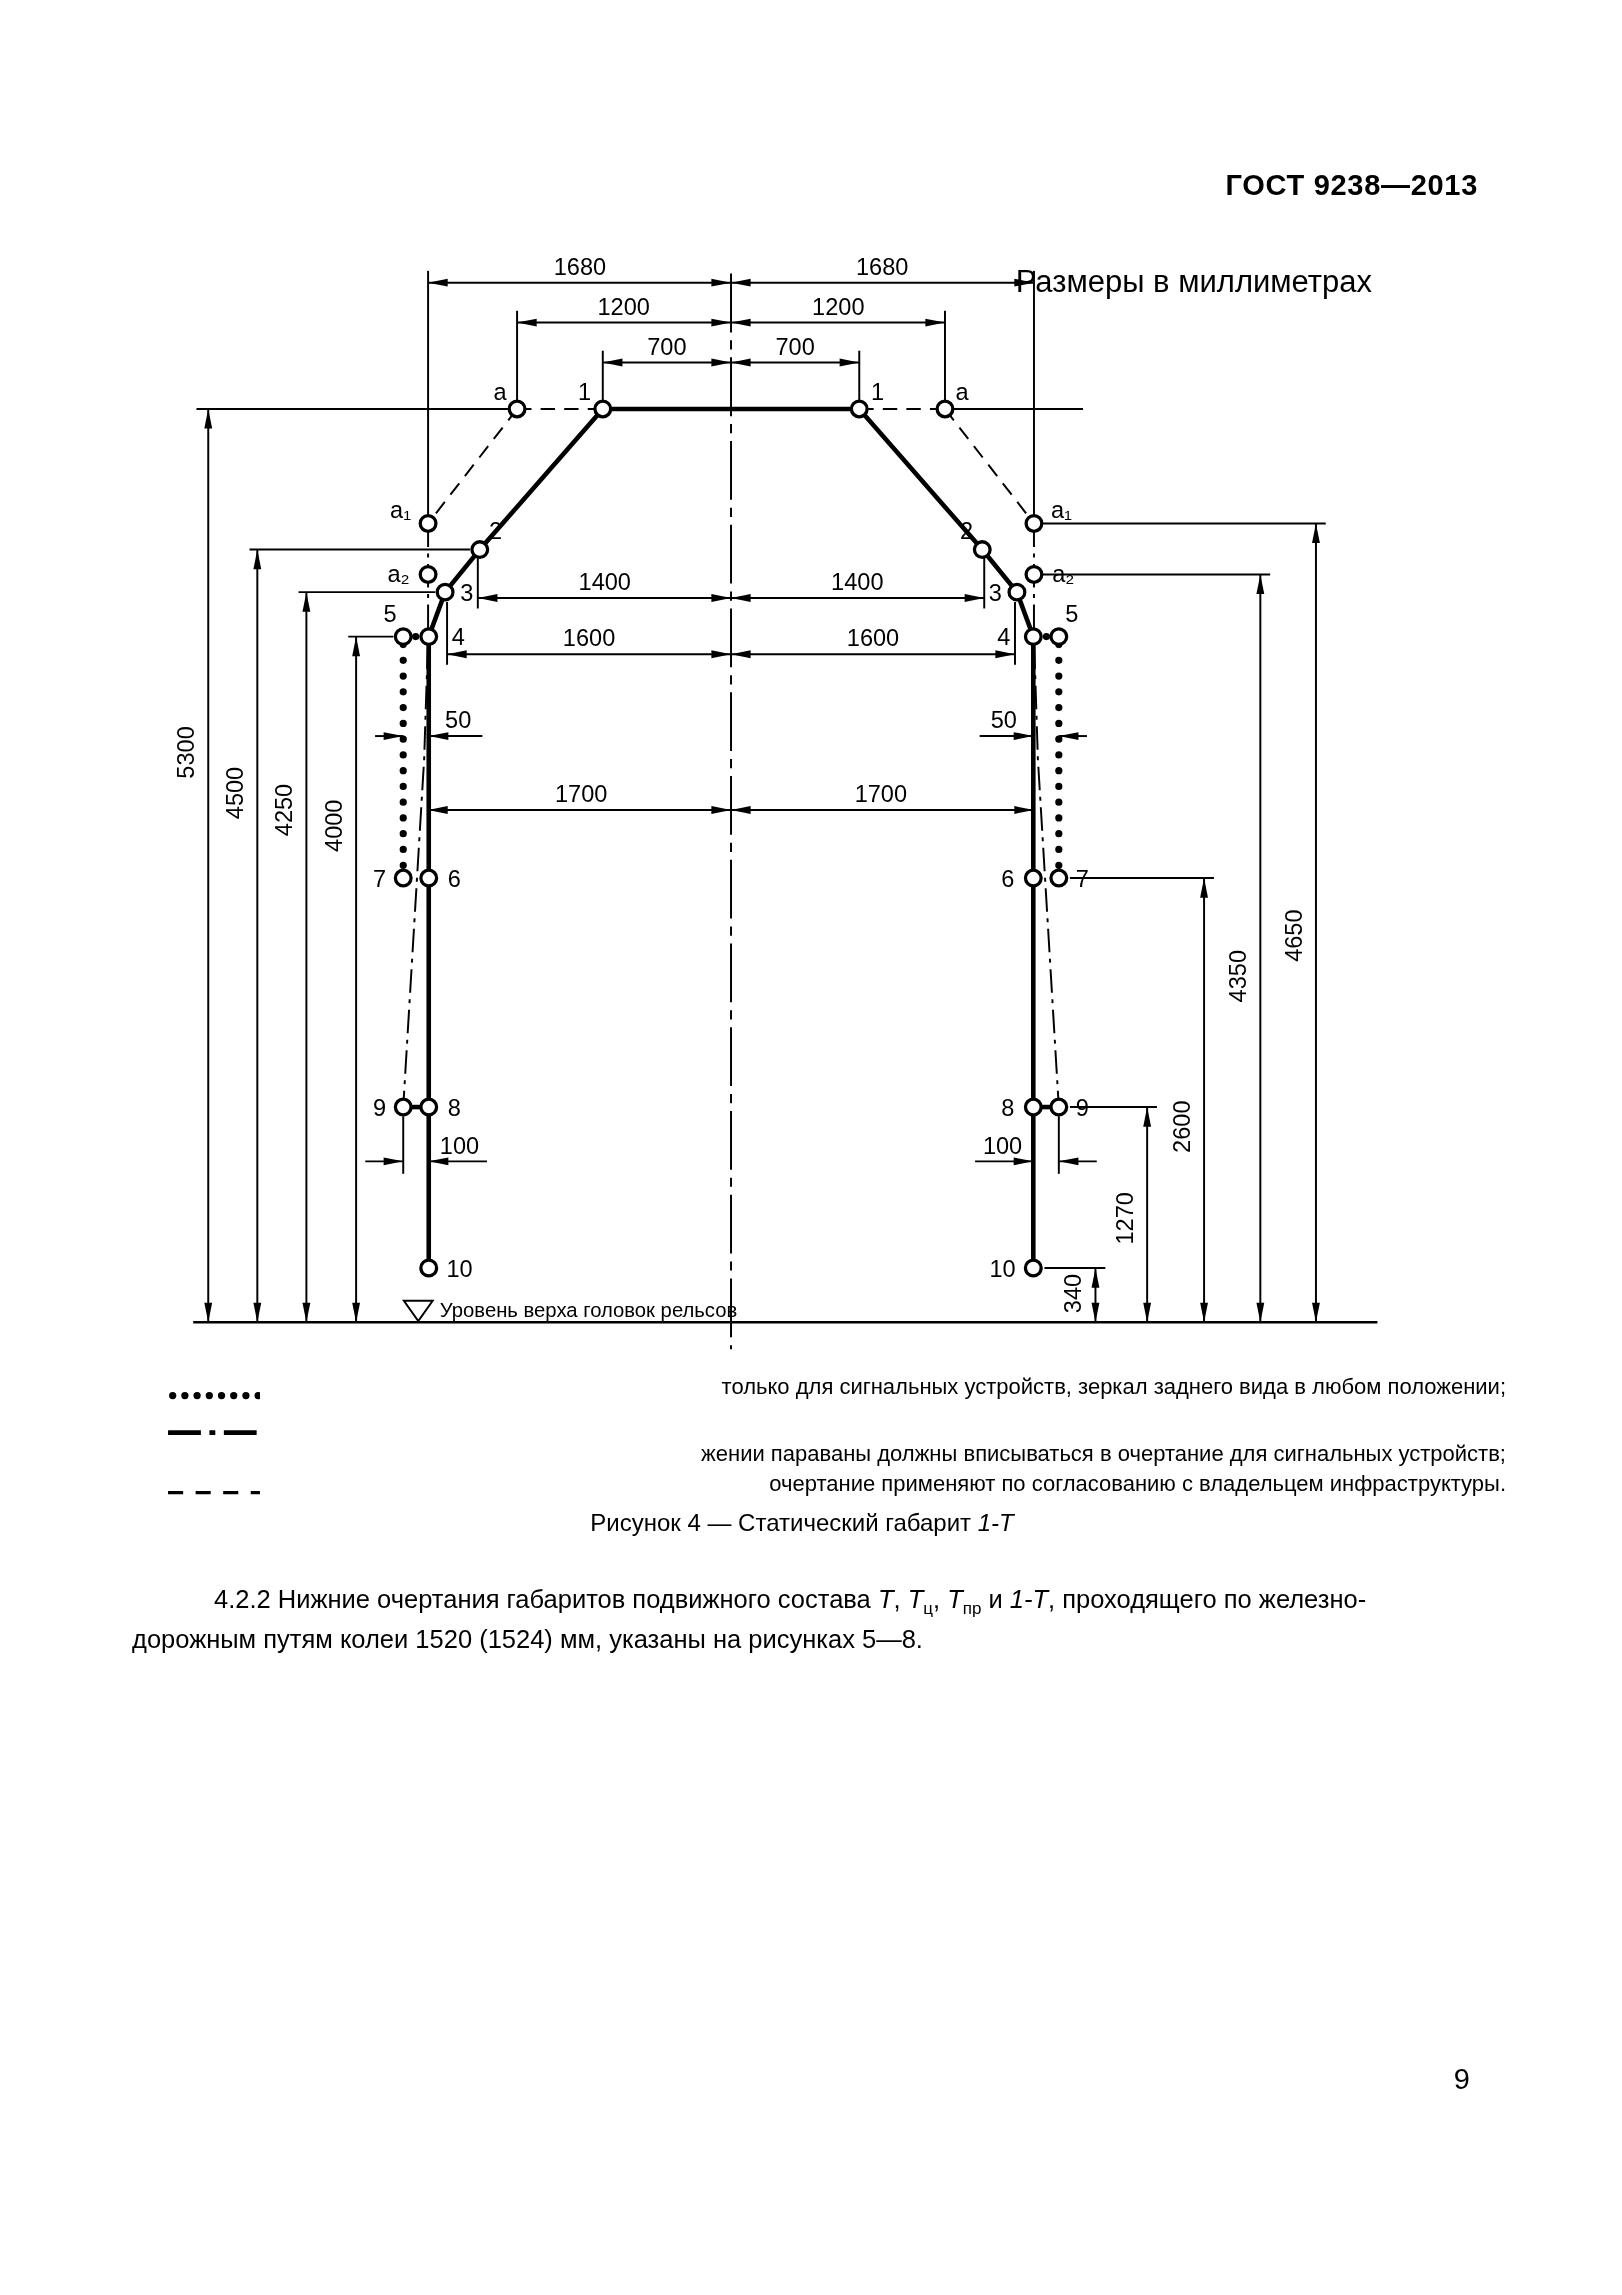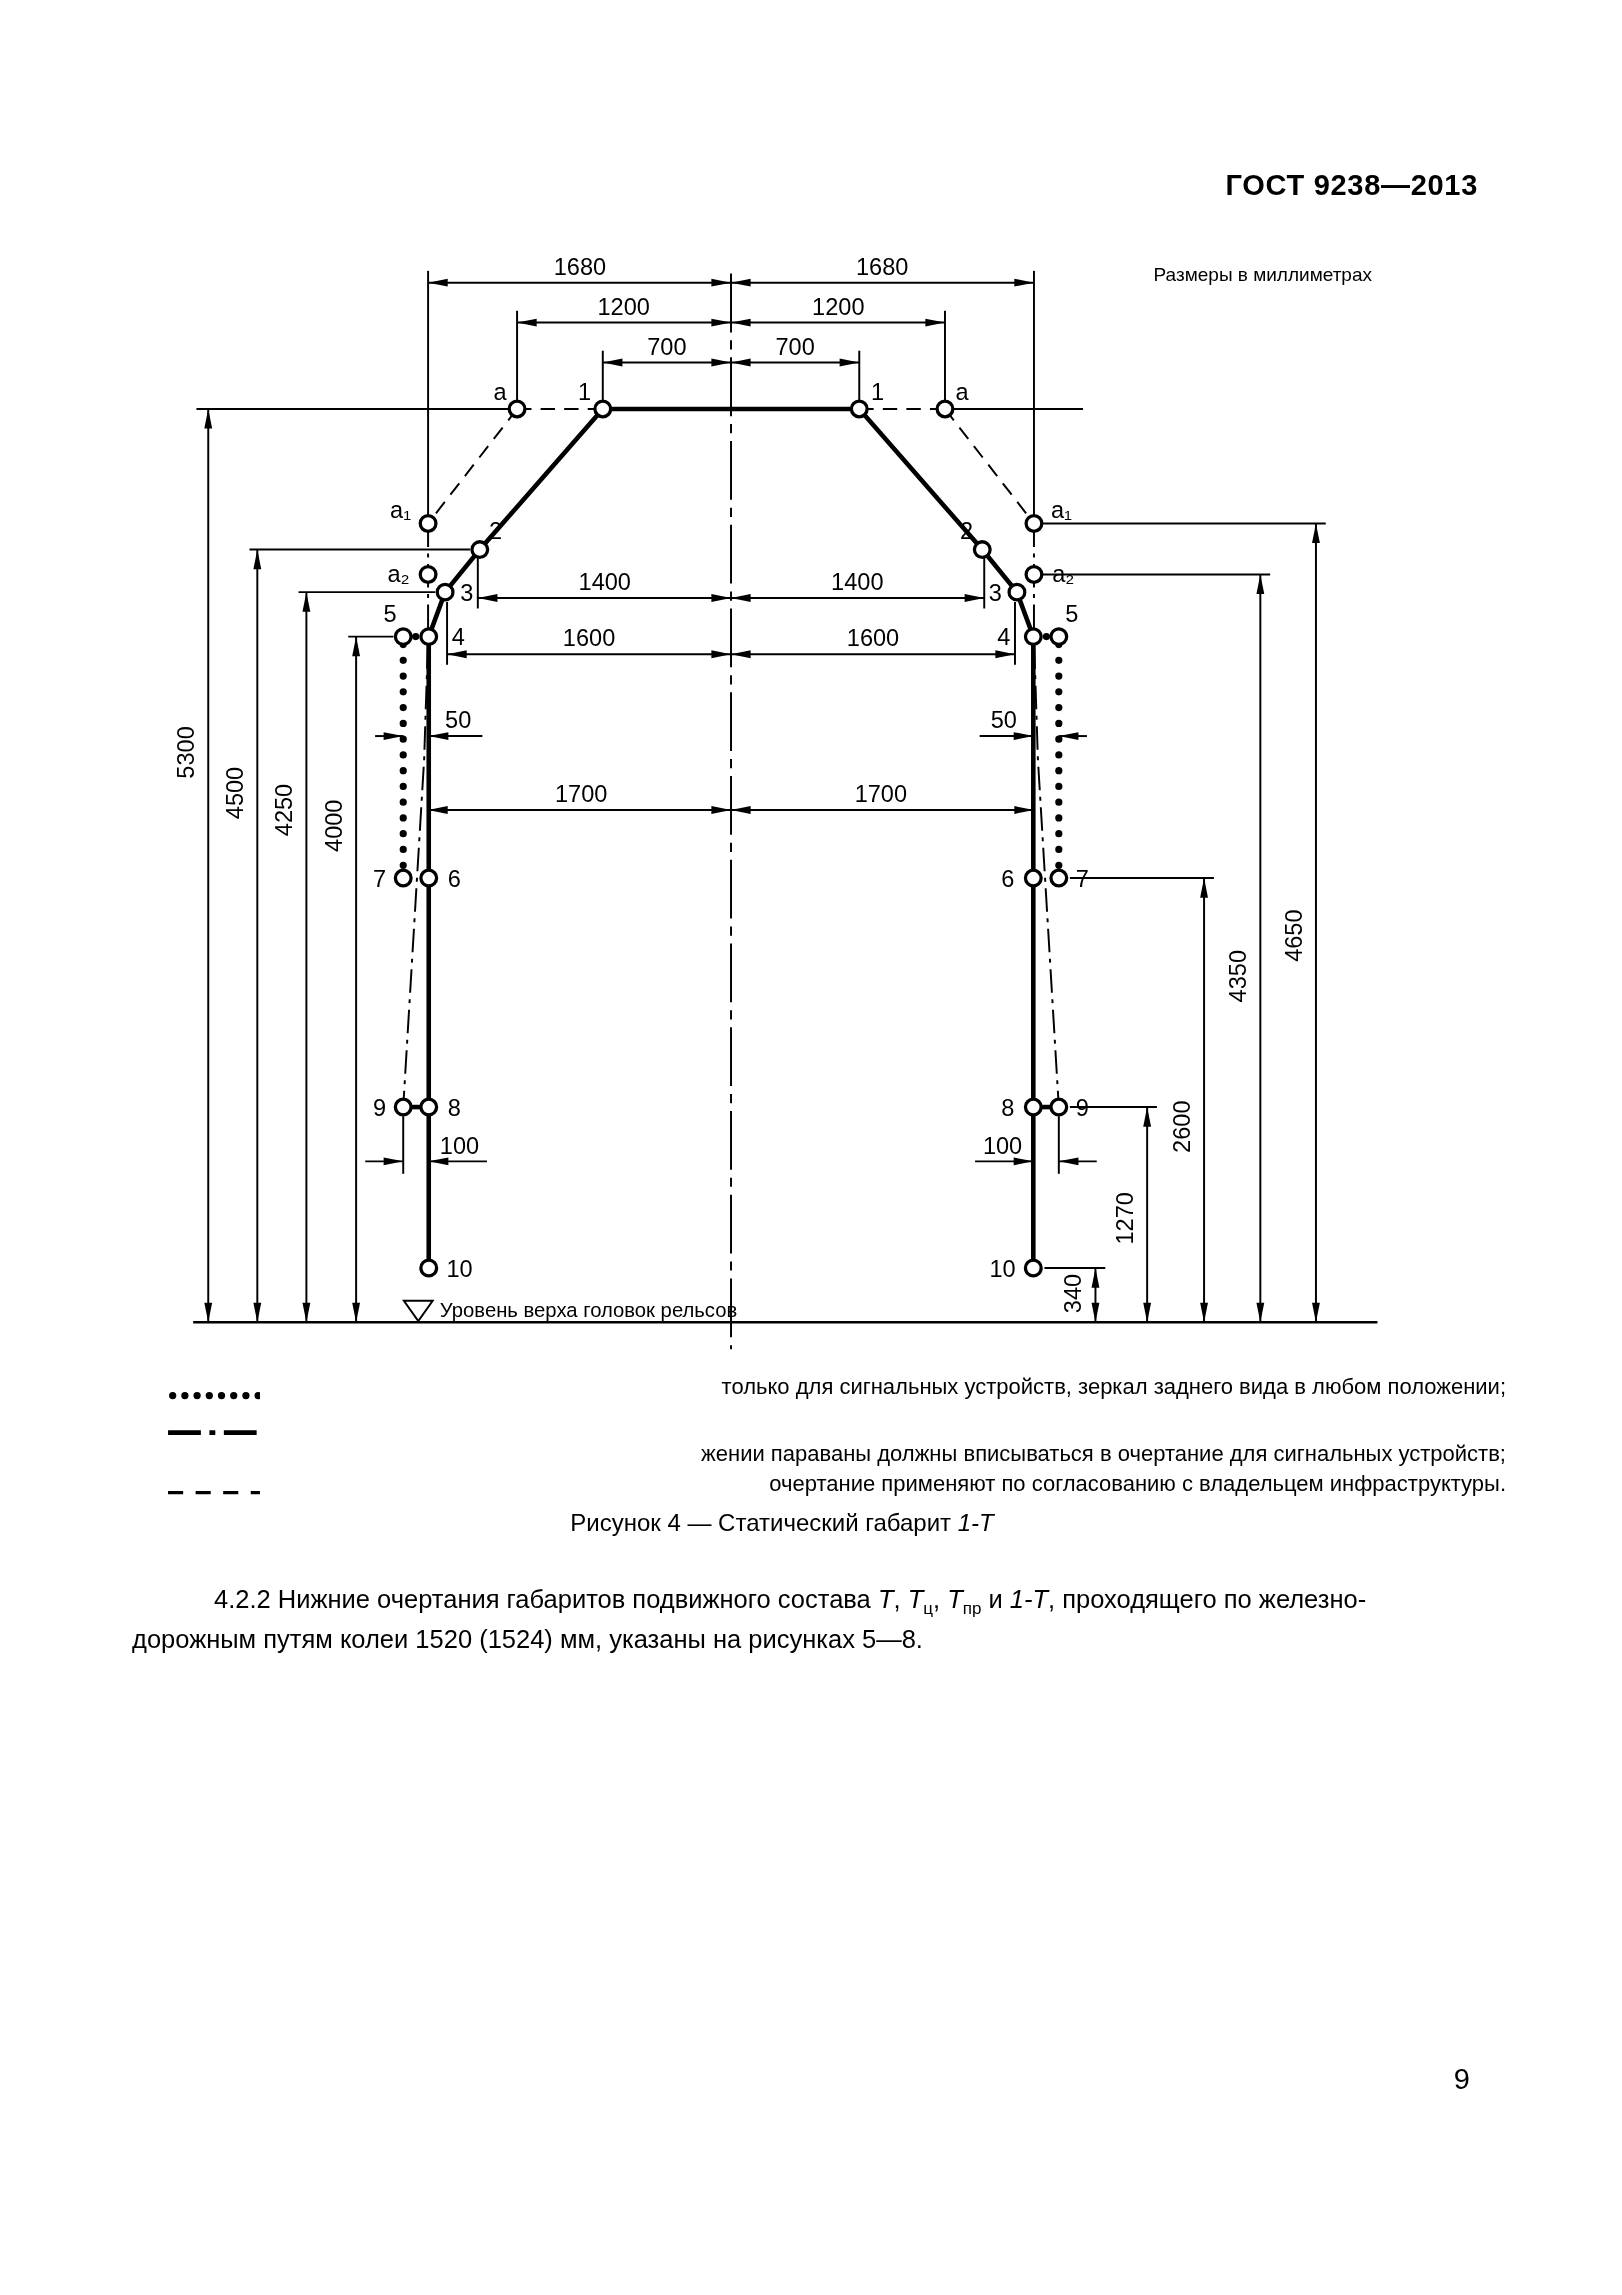--- a/index.html
+++ b/index.html
@@ -1,39 +1,39 @@
 <!DOCTYPE html>
 <html style="font-size:10.5px"><head>
 <meta charset="utf-8">
 <style>
   html,body{margin:0;padding:0;background:#888;}
   #page{position:relative;width:1623px;height:2295px;background:#fff;
         font-family:"Liberation Sans",sans-serif;color:#000;overflow:hidden;padding-left:41px;}
   .abs{position:absolute;}
   #std-header{top:169px;right:186px;font-size:29px;font-weight:bold;letter-spacing:0.7px;}
-  #units-note{top:264px;right:292px;font-size:19px;}
+  #units-note{top:264px;right:292px;font-size:31px;}
   #diagram-svg{top:0;left:0;}
   svg text{font-family:"Liberation Sans",sans-serif;fill:#000;}
   .dimtxt{font-size:36px;}
   .pttxt{font-size:36px;}
   .railtxt{font-size:31px;}
   .thin{stroke:#000;stroke-width:3;fill:none;}
   .thick{stroke:#000;stroke-width:7;fill:none;}
   .rail{stroke:#000;stroke-width:4;fill:none;}
   .dash{stroke:#000;stroke-width:3;fill:none;stroke-dasharray:22 14;}
   .chain{stroke:#000;stroke-width:3;fill:none;stroke-dasharray:36 10 6 10;}
   .cline{stroke:#000;stroke-width:3;fill:none;stroke-dasharray:90 12 14 12;}
   .dots{stroke:#000;stroke-width:11;fill:none;stroke-dasharray:0.1 24;stroke-linecap:round;}
   .pt{fill:#fff;stroke:#000;stroke-width:5;}
   .tri{fill:#fff;stroke:#000;stroke-width:3;}
   #legend{top:1372px;left:151px;width:1355px;font-size:22px;line-height:30px;}
   .lg-row{display:flex;align-items:flex-start;text-align:right;}
   .lg-sym{width:109px;flex:0 0 109px;padding-top:6.5px;}
   .lg-txt{flex:1;}
-  #caption{top:1509px;left:108px;width:1348px;text-align:center;font-size:24px;}
+  #caption{top:1509px;left:128px;width:1348px;text-align:center;font-size:24px;}
   #para422{top:1584px;left:132px;width:1387px;font-size:25.5px;line-height:31px;text-indent:0;}
   .ind{display:inline-block;width:82px;}
   sub{font-size:17px;}
   #page-num{top:2063px;right:194px;font-size:29px;}
 </style>
 </head>
 <body>
 
 <div id="page">
 

